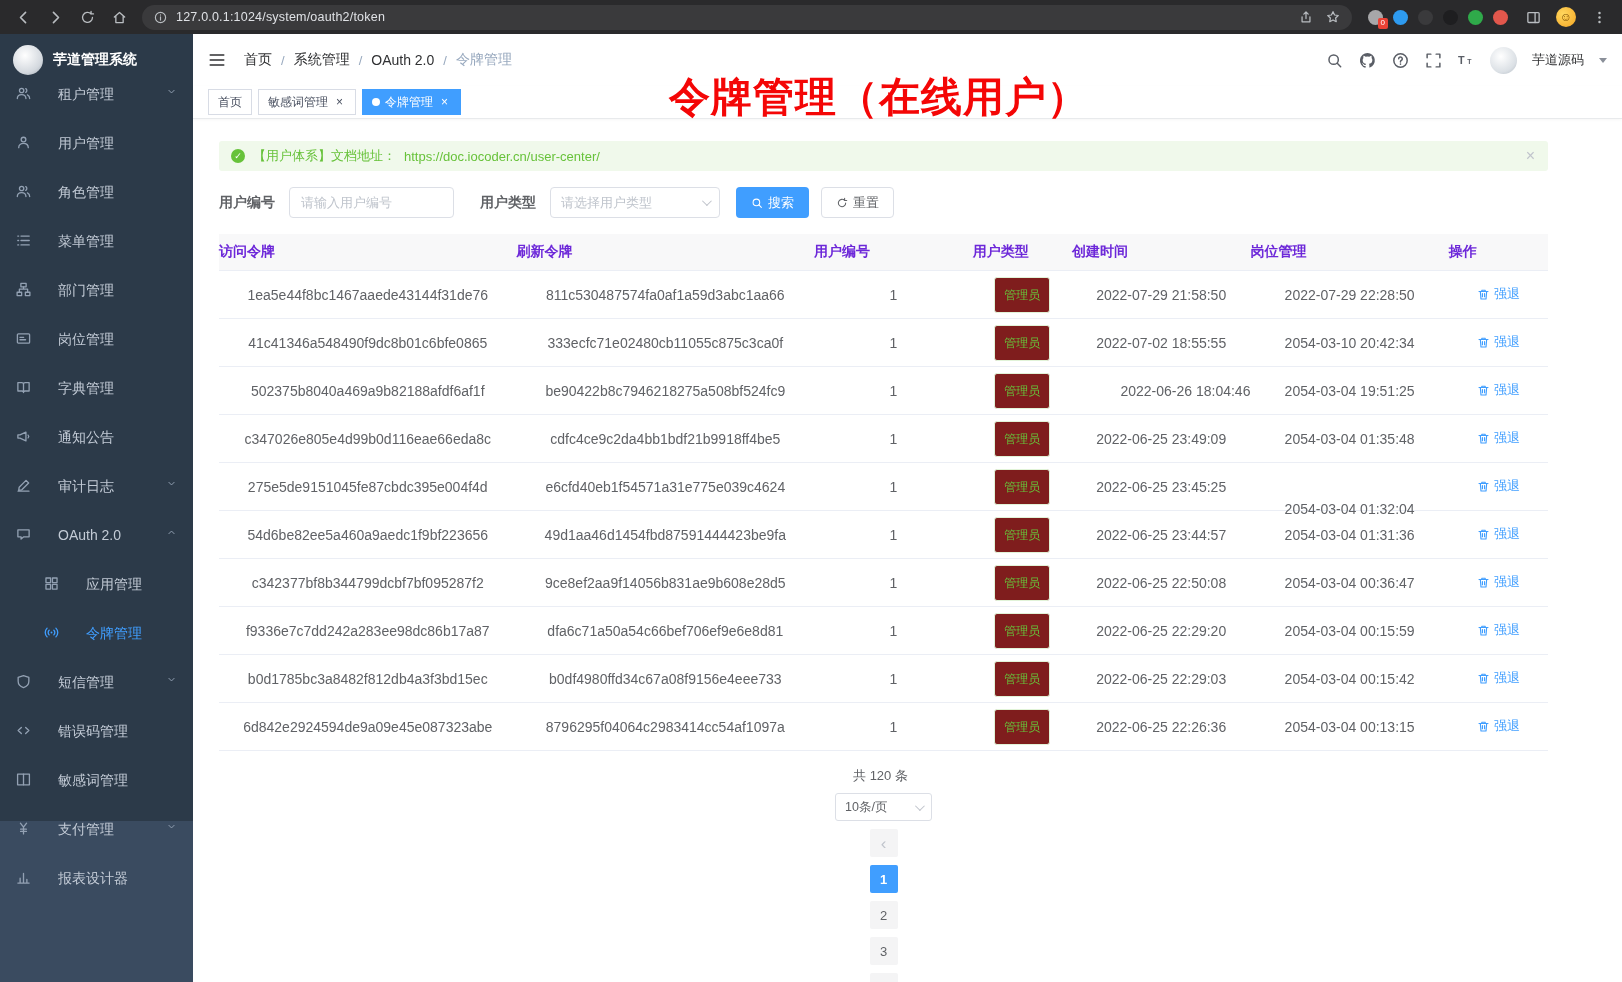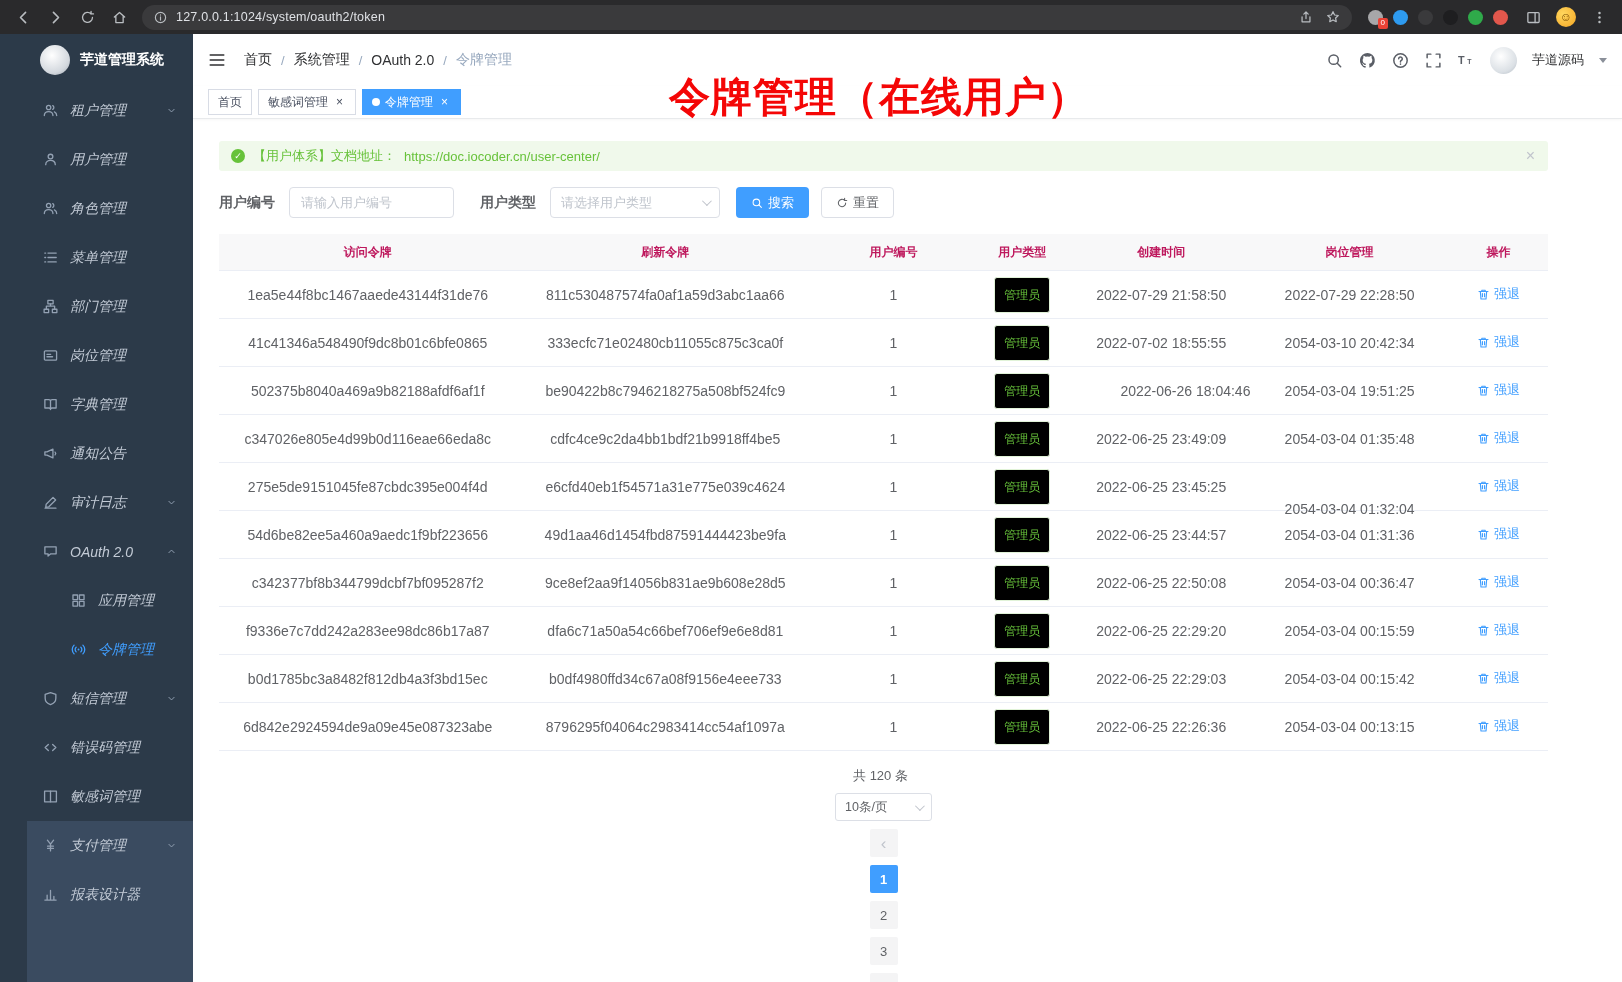--- a/index.html
+++ b/index.html
@@ -19,26 +19,26 @@
   .ext-row{ display:flex; align-items:center; gap:10px; padding:0 2px; }
   .ext-dot{ width:15px; height:15px; border-radius:50%; position:relative; flex-shrink:0; cursor:pointer; }
   .ext-badge{ position:absolute; right:-5px; bottom:-4px; background:#e94235; color:#fff; font-size:8px; line-height:1; padding:1.5px 3px; border-radius:2px; }
   .profile-emoji{ width:20px; height:20px; border-radius:50%; flex-shrink:0; cursor:pointer;
                   background:radial-gradient(circle at 35% 35%, #ffd75e, #f5a623);
                   display:flex; align-items:center; justify-content:center; font-size:12px; color:#7d4e00; }
   .profile-emoji::after{ content:"☺"; }
 
   
   .app{ display:flex; height:948px; }
-  .sidebar{ width:193px; flex-shrink:0; background:#2c3a49; display:flex; flex-direction:column;padding-left:27px; }
+  .sidebar{ width:193px; flex-shrink:0; background:#2c3a49; display:flex; flex-direction:column; }
   .logo{ height:52px; display:flex; align-items:center; gap:10px; padding:0 13px; cursor:pointer; }
   .logo-avatar{ width:30px; height:30px; border-radius:50%; flex-shrink:0;
                 background:radial-gradient(circle at 40% 35%, #ffffff, #d3d8de 65%, #9aa2ab); }
   .logo-title{ color:#fff; font-weight:700; font-size:14px; white-space:nowrap; }
-  .menu-item{ height:49px; display:flex; align-items:center; gap:11px; padding:0 16px; font-size:14px; color:#c3cbd6; cursor:pointer;font-style:italic; }
+  .menu-item{ height:49px; display:flex; align-items:flex-start; gap:26px; padding:0 16px; font-size:14px; color:#c3cbd6; cursor:pointer; }
   .menu-item .mi-icon{ width:16px; display:inline-flex; color:#93a1b3; flex-shrink:0; }
   .menu-item .mi-icon svg{ width:15px; height:15px; }
   .menu-item.child{ padding-left:44px; }
   .menu-item.active{ color:var(--accent); }
   .menu-item.active .mi-icon{ color:var(--accent); }
   .mi-caret{ margin-left:auto; color:#93a1b3; display:inline-flex; }
   .mi-caret svg{ width:11px; height:11px; }
   .mi-caret.up svg{ transform:rotate(180deg); }
   .sidebar-bottom{ background:#3a4b60; flex:1; }
 
@@ -85,24 +85,24 @@
   .fselect{ width:170px; height:31px; border:1px solid #dcdfe6; border-radius:4px; padding:0 10px; display:flex; align-items:center; justify-content:space-between; cursor:pointer; background:#fff; }
   .fselect .ph{ font-size:13px; color:#bfc4cc; }
   .css-chev{ width:7px; height:7px; border-right:1.4px solid #c0c4cc; border-bottom:1.4px solid #c0c4cc; transform:rotate(45deg) translateY(-2px); flex-shrink:0; }
   .btn{ height:31px; display:inline-flex; align-items:center; gap:5px; padding:0 14px; border-radius:4px; font-size:13px; cursor:pointer; border:1px solid transparent; font-family:inherit; }
   .btn.primary{ background:var(--accent); color:#fff; margin-left:16px; }
   .btn.plain{ background:#fff; border-color:#dcdfe6; color:#606266; margin-left:12px; }
   .btn .btn-ic{ display:inline-flex; } .btn .btn-ic svg{ width:12px; height:12px; }
 
   .table{ margin-top:16px; }
   .thead{ display:flex; align-items:center; height:37px; background:#f8f8f9; border-bottom:1px solid #ebeef5; }
-  .th{ text-align:center; font-size:12px; color:#be185d; font-weight:700; }
+  .th{ font-size:14px; color:#6d28d9; font-weight:700; }
   .tr{ display:flex; align-items:center; height:48px; border-bottom:1px solid #ebeef5; }
   .td{ text-align:center; font-size:14px; color:#606266; white-space:nowrap; overflow:hidden; }
-  .badge{ display:inline-block; padding:9px 9px; font-size:12px; color:var(--success); background:#000000; border:1px solid #e1f3d8; border-radius:3px; line-height:16px; }
+  .badge{ display:inline-block; padding:9px 9px; font-size:12px; color:var(--success); background:#7f1d1d; border:1px solid #e1f3d8; border-radius:3px; line-height:16px; }
   .action{ color:var(--accent); font-size:13px; display:inline-flex; align-items:center; gap:4px; cursor:pointer; }
   .action svg{ width:13px; height:13px; }
   .action .btn-ic{ display:inline-flex; }
 
   .pagination{ margin-top:16px; display:flex; align-items:center; justify-content:flex-end; gap:8px; font-size:13px; color:#606266;flex-direction:column; }
   .pg-total{ margin-right:6px; }
   .pg-size{ width:97px; height:28px; border:1px solid #dcdfe6; border-radius:3px; display:flex; align-items:center; justify-content:space-between; padding:0 9px; cursor:pointer; font-size:12.5px; }
   .pager-btn{ min-width:28px; height:28px; background:#f4f4f5; border-radius:2px; display:inline-flex; align-items:center; justify-content:center; font-size:13px; color:#606266; cursor:pointer; padding:0 4px; }
   .pager-btn.active{ background:var(--accent); color:#fff; font-weight:700; }
   .pager-btn.disabled{ color:#c0c4cc; }

